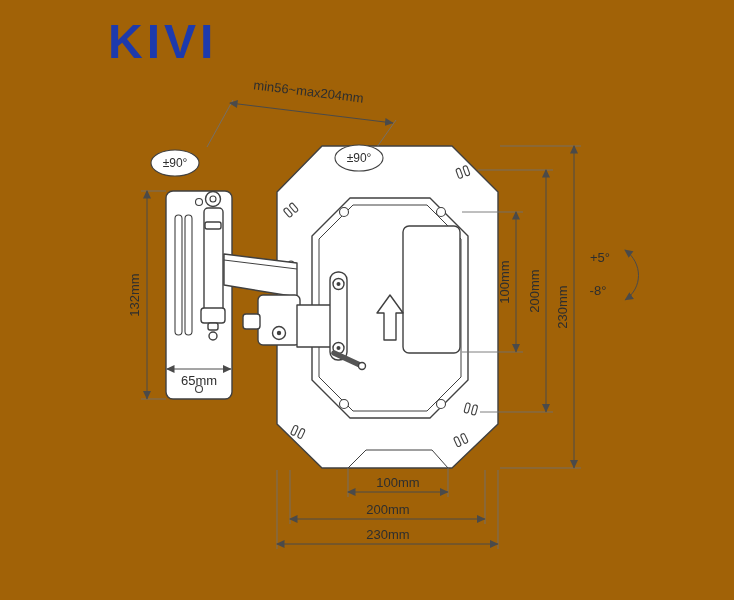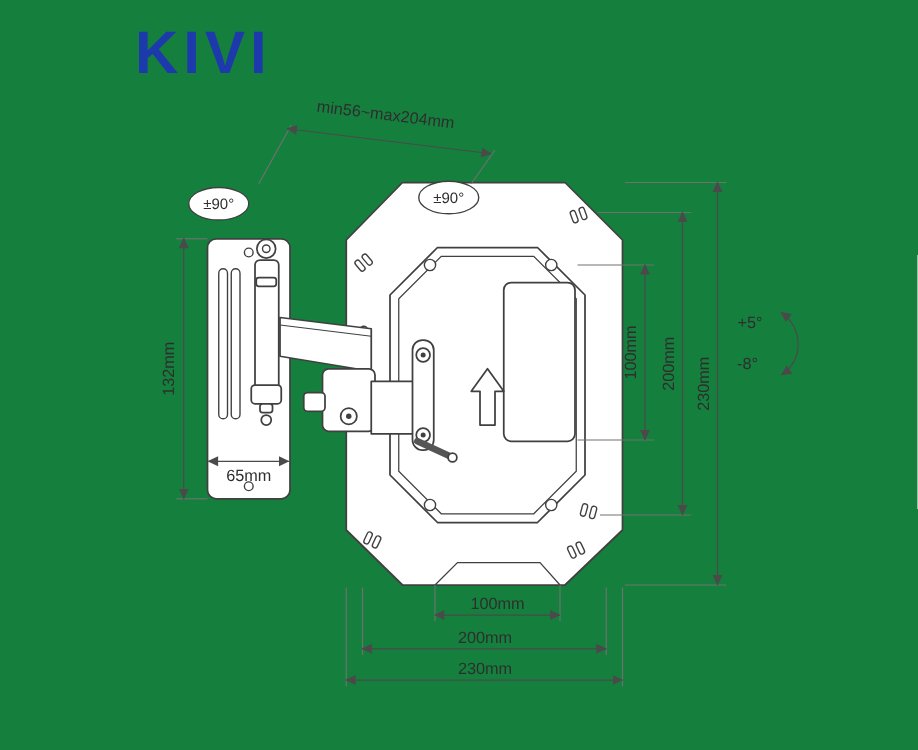--- a/index.html
+++ b/index.html
@@ -1,16 +1,16 @@
 <!DOCTYPE html>
 <html><head>
 <meta charset="utf-8">
 <style>
   html,body{margin:0;padding:0;background:#ffffff;}
-  .canvas{position:relative;width:734px;height:600px;background:#15803d;overflow:hidden;
+  .canvas{position:relative;width:734px;height:600px;background:#a16207;overflow:hidden;
           font-family:"Liberation Sans",sans-serif;}
   svg{display:block;}
   svg text{font-family:"Liberation Sans",sans-serif;}
   .draw{stroke:#404040;stroke-width:1.4;fill:#ffffff;stroke-linejoin:round;}
   .draw-thin{stroke:#404040;stroke-width:1;fill:none;}
   .hole{stroke:#404040;stroke-width:1.1;fill:#ffffff;}
   .dot{fill:#404040;stroke:none;}
   .ext{stroke:#707070;stroke-width:0.9;fill:none;}
   .dim{stroke:#4a4a4a;stroke-width:1;fill:none;}
   .dim-label{font-size:13px;fill:#2e2e2e;}

